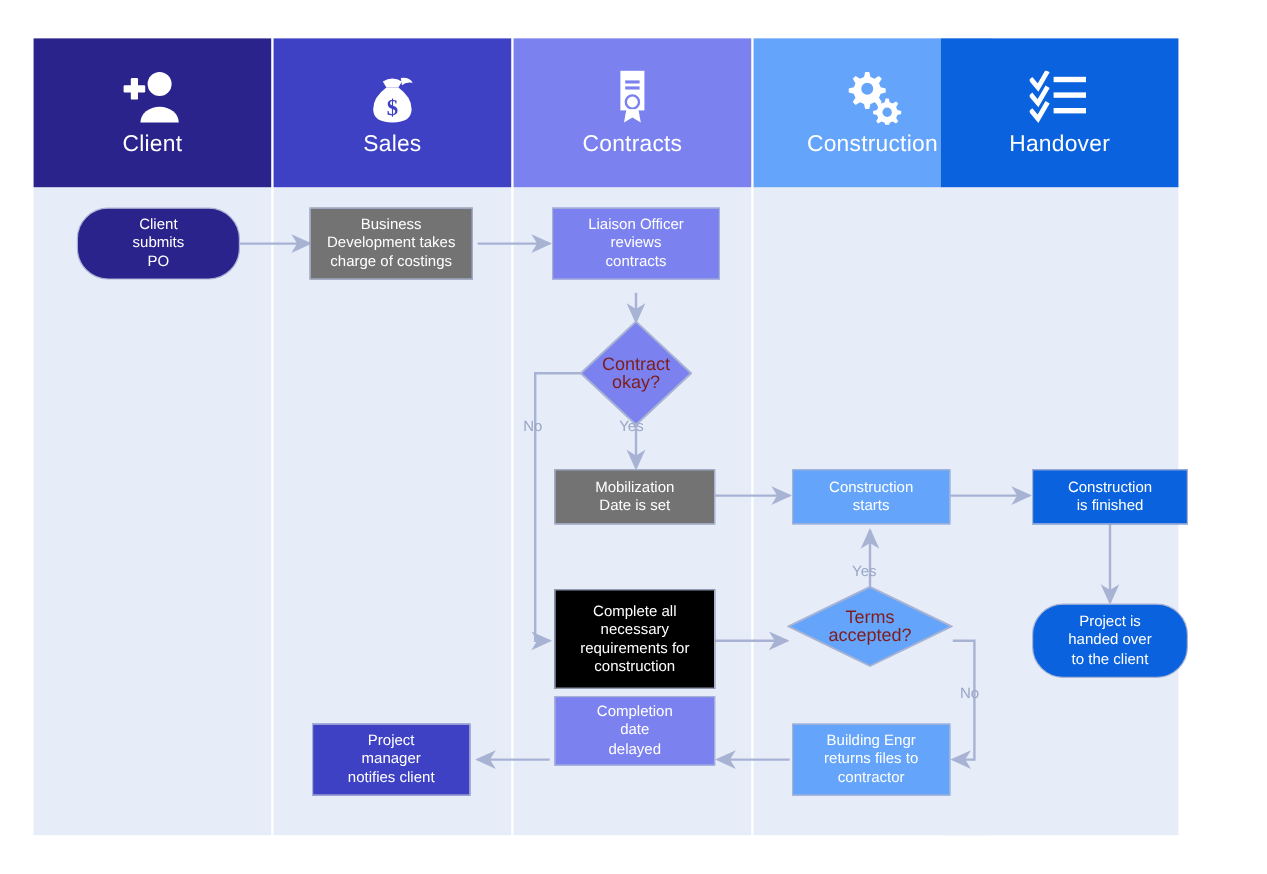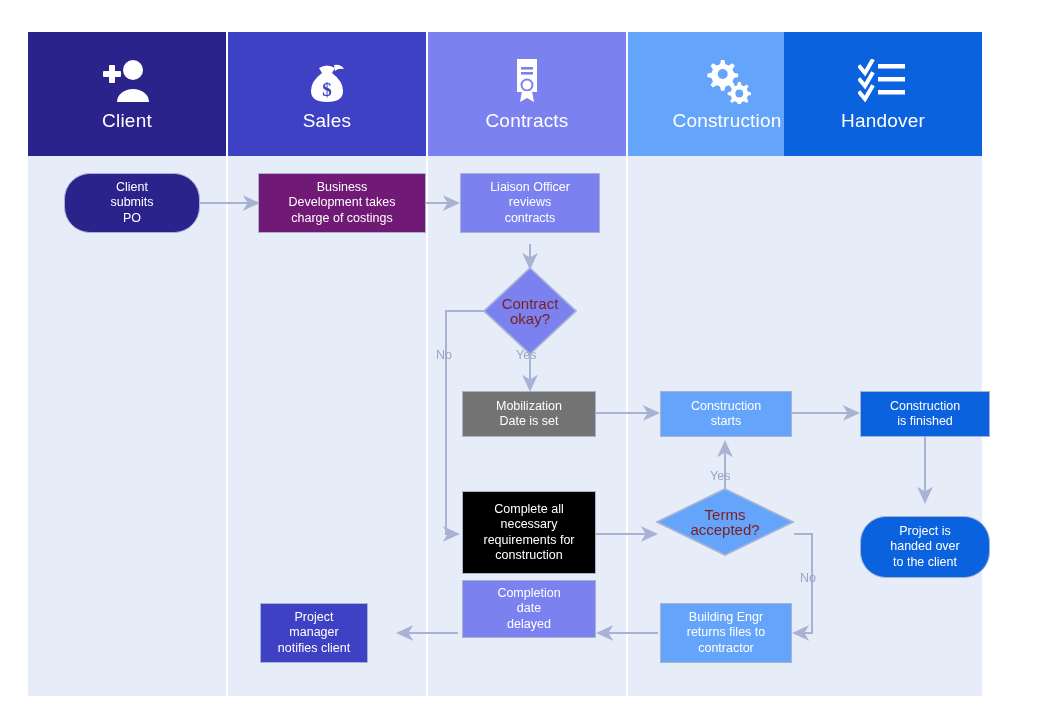--- a/index.html
+++ b/index.html
@@ -217,21 +217,21 @@
       <path d="M430,601 L370,601"></path>
     </g>
   </svg>
 
   <div class="node term" id="n0" style="left: 36px; top: 141px; width: 136px; height: 60px; background: rgb(42, 35, 140);">
     <span class="txt">Client
 submits
 PO</span>
   </div>
 
-  <div class="node" id="n1" style="left: 230px; top: 141px; width: 168px; height: 60px; background: #701a75;">
+  <div class="node" id="n1" style="left: 230px; top: 141px; width: 136px; height: 60px; background: #737373;">
     <span class="txt">Business
 Development takes
 charge of costings</span>
   </div>
 
   <div class="node" id="n2" style="left: 432px; top: 141px; width: 140px; height: 60px; background: rgb(123, 130, 240);">
     <span class="txt">Liaison Officer
 reviews
 contracts</span>
   </div>
@@ -274,32 +274,32 @@
 returns files to
 contractor</span>
   </div>
 
   <div class="node" id="n9" style="left: 434px; top: 548px; width: 134px; height: 58px; background: rgb(123, 130, 240);">
     <span class="txt">Completion
 date
 delayed</span>
   </div>
 
-  <div class="node" id="n10" style="left: 232px; top: 571px; width: 108px; height: 60px; background: rgb(62, 65, 196);">
+  <div class="node" id="n10" style="left: 232px; top: 571px; width: 132px; height: 60px; background: rgb(62, 65, 196);">
     <span class="txt">Project
 manager
 notifies client</span>
   </div>
 
   <div class="node" id="n11" style="left: 832px; top: 359px; width: 130px; height: 46px; background: rgb(10, 98, 222);">
     <span class="txt">Construction
 is finished</span>
   </div>
 
-  <div class="node term" id="n12" style="left: 832px; top: 484px; width: 130px; height: 62px; background: rgb(10, 98, 222);">
+  <div class="node term" id="n12" style="left: 832px; top: 471px; width: 130px; height: 62px; background: rgb(10, 98, 222);">
     <span class="txt">Project is
 handed over
 to the client</span>
   </div>
 
   <div class="edge-label" style="left: 408px; top: 316px; color: rgb(154, 166, 198);">No</div>
   <div class="edge-label" style="left: 488px; top: 316px; color: rgb(154, 166, 198);">Yes</div>
   <div class="edge-label" style="left: 682px; top: 437px; color: rgb(154, 166, 198);">Yes</div>
   <div class="edge-label" style="left: 772px; top: 539px; color: rgb(154, 166, 198);">No</div>
 

